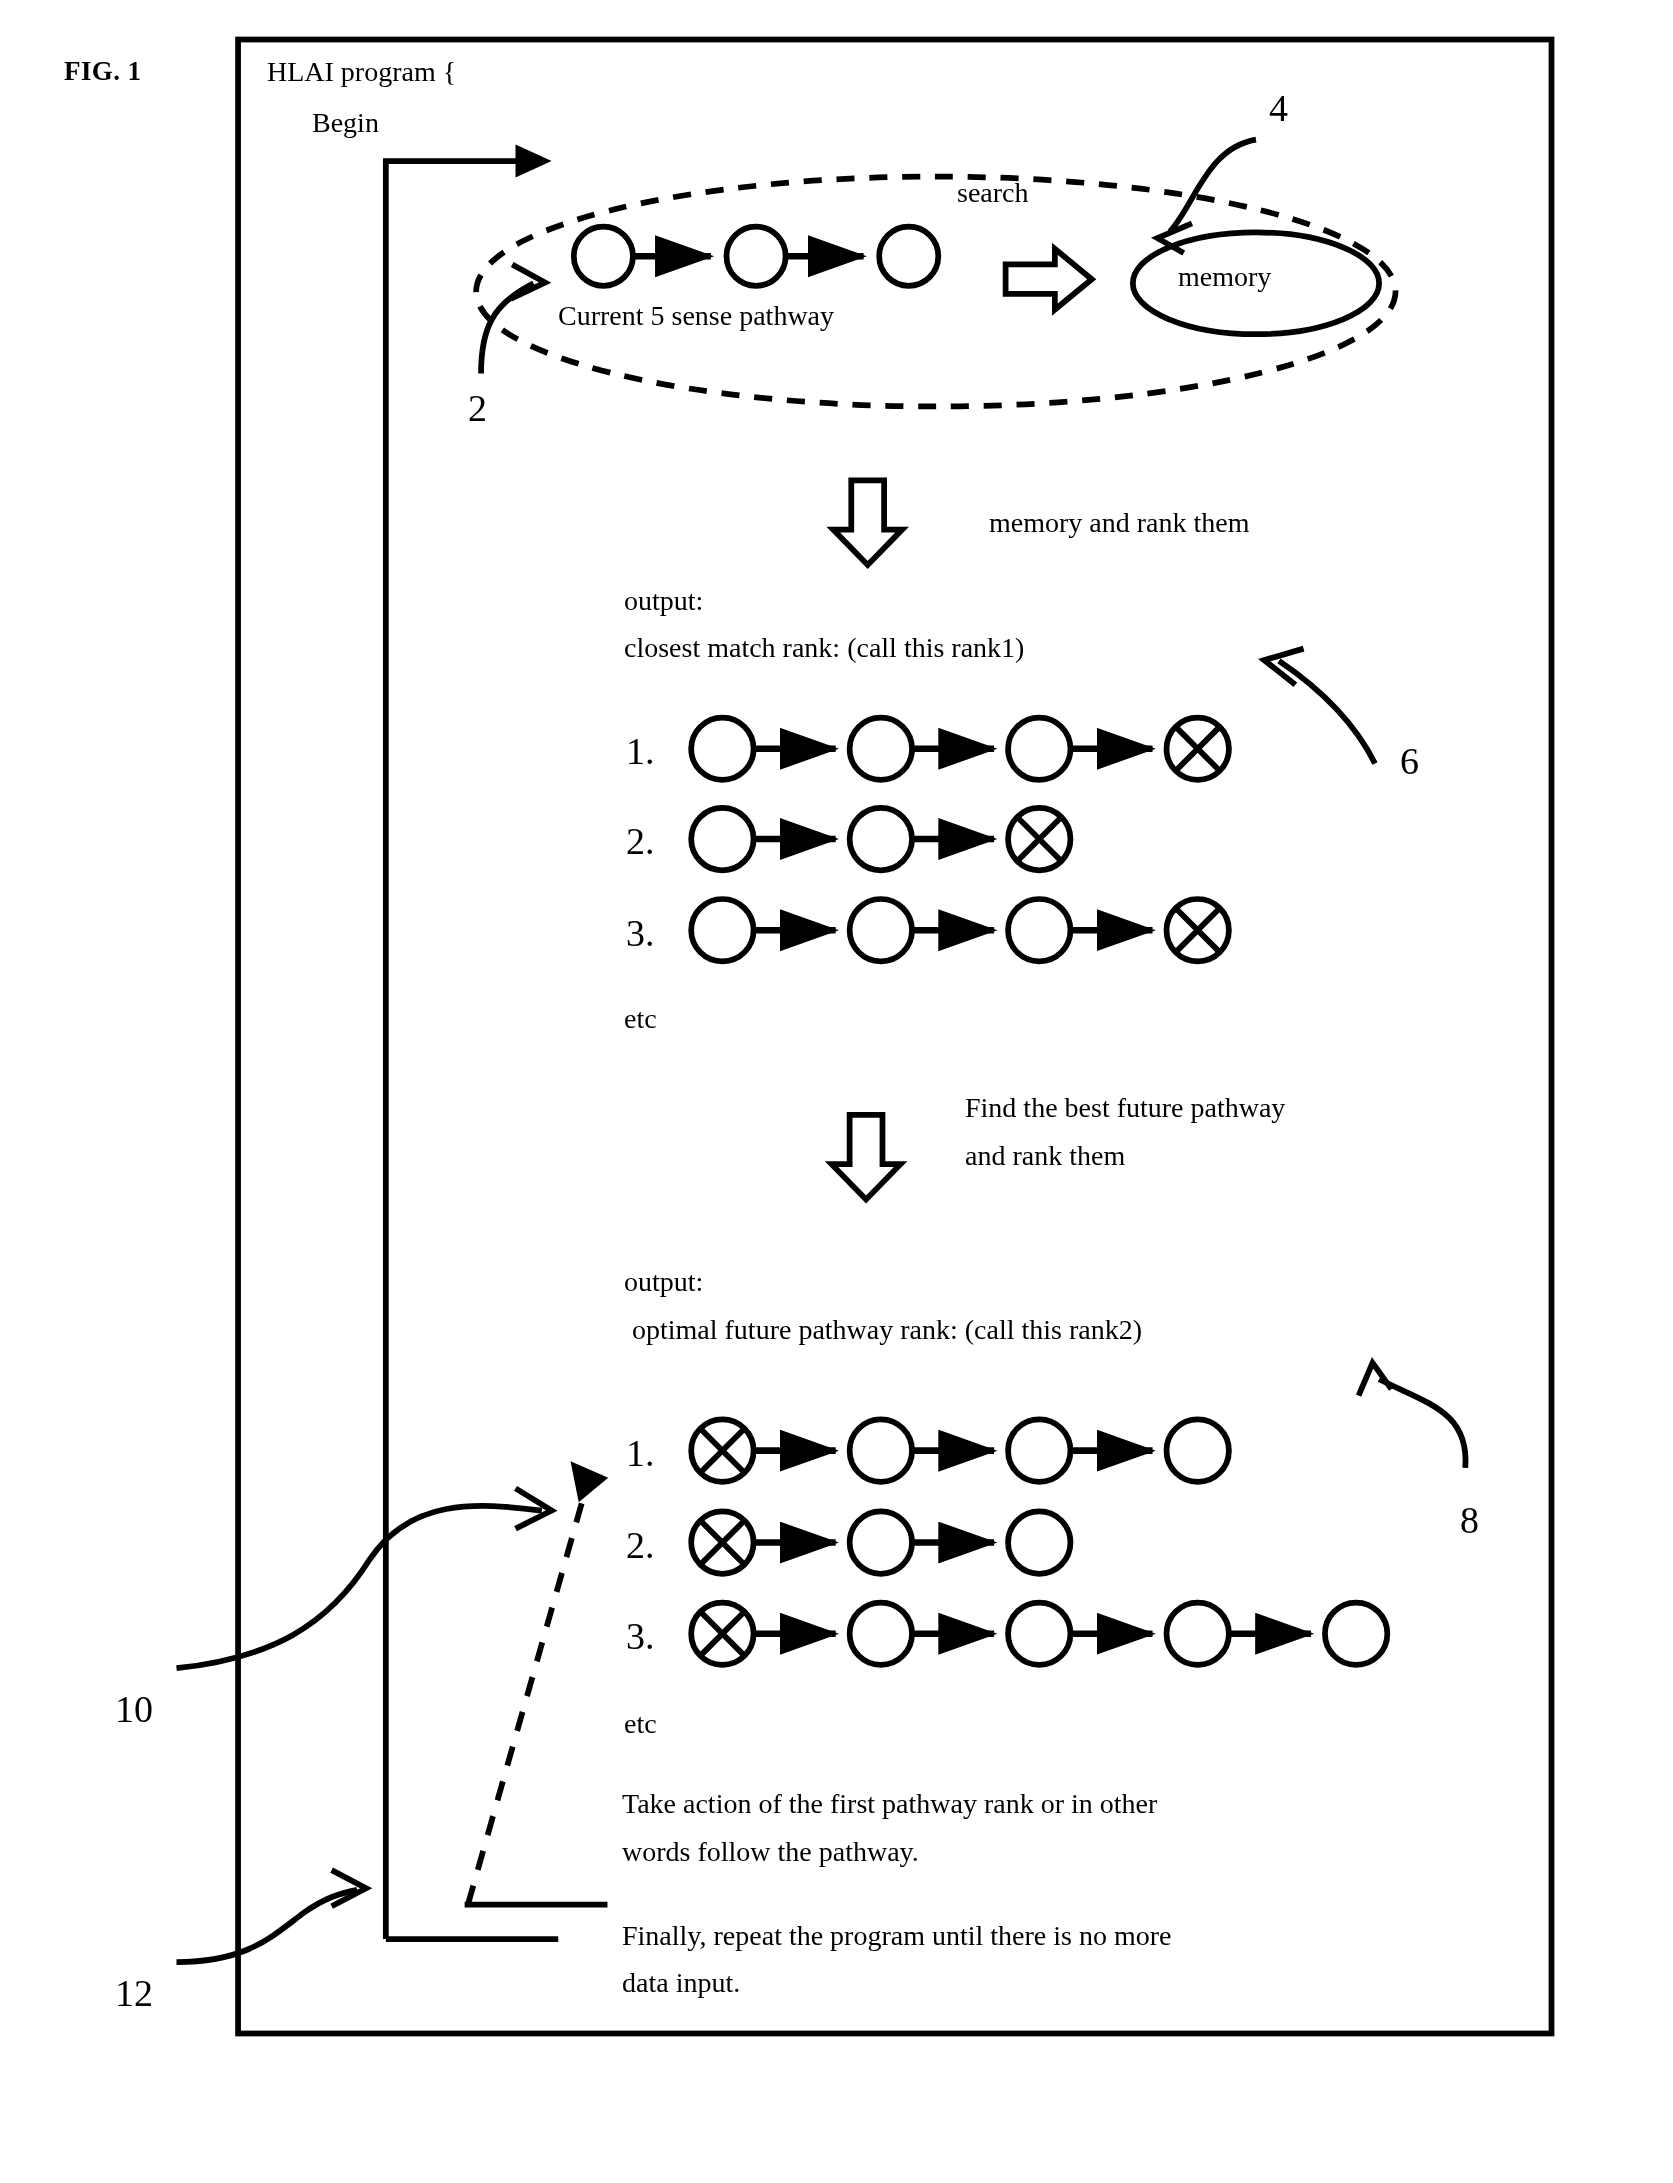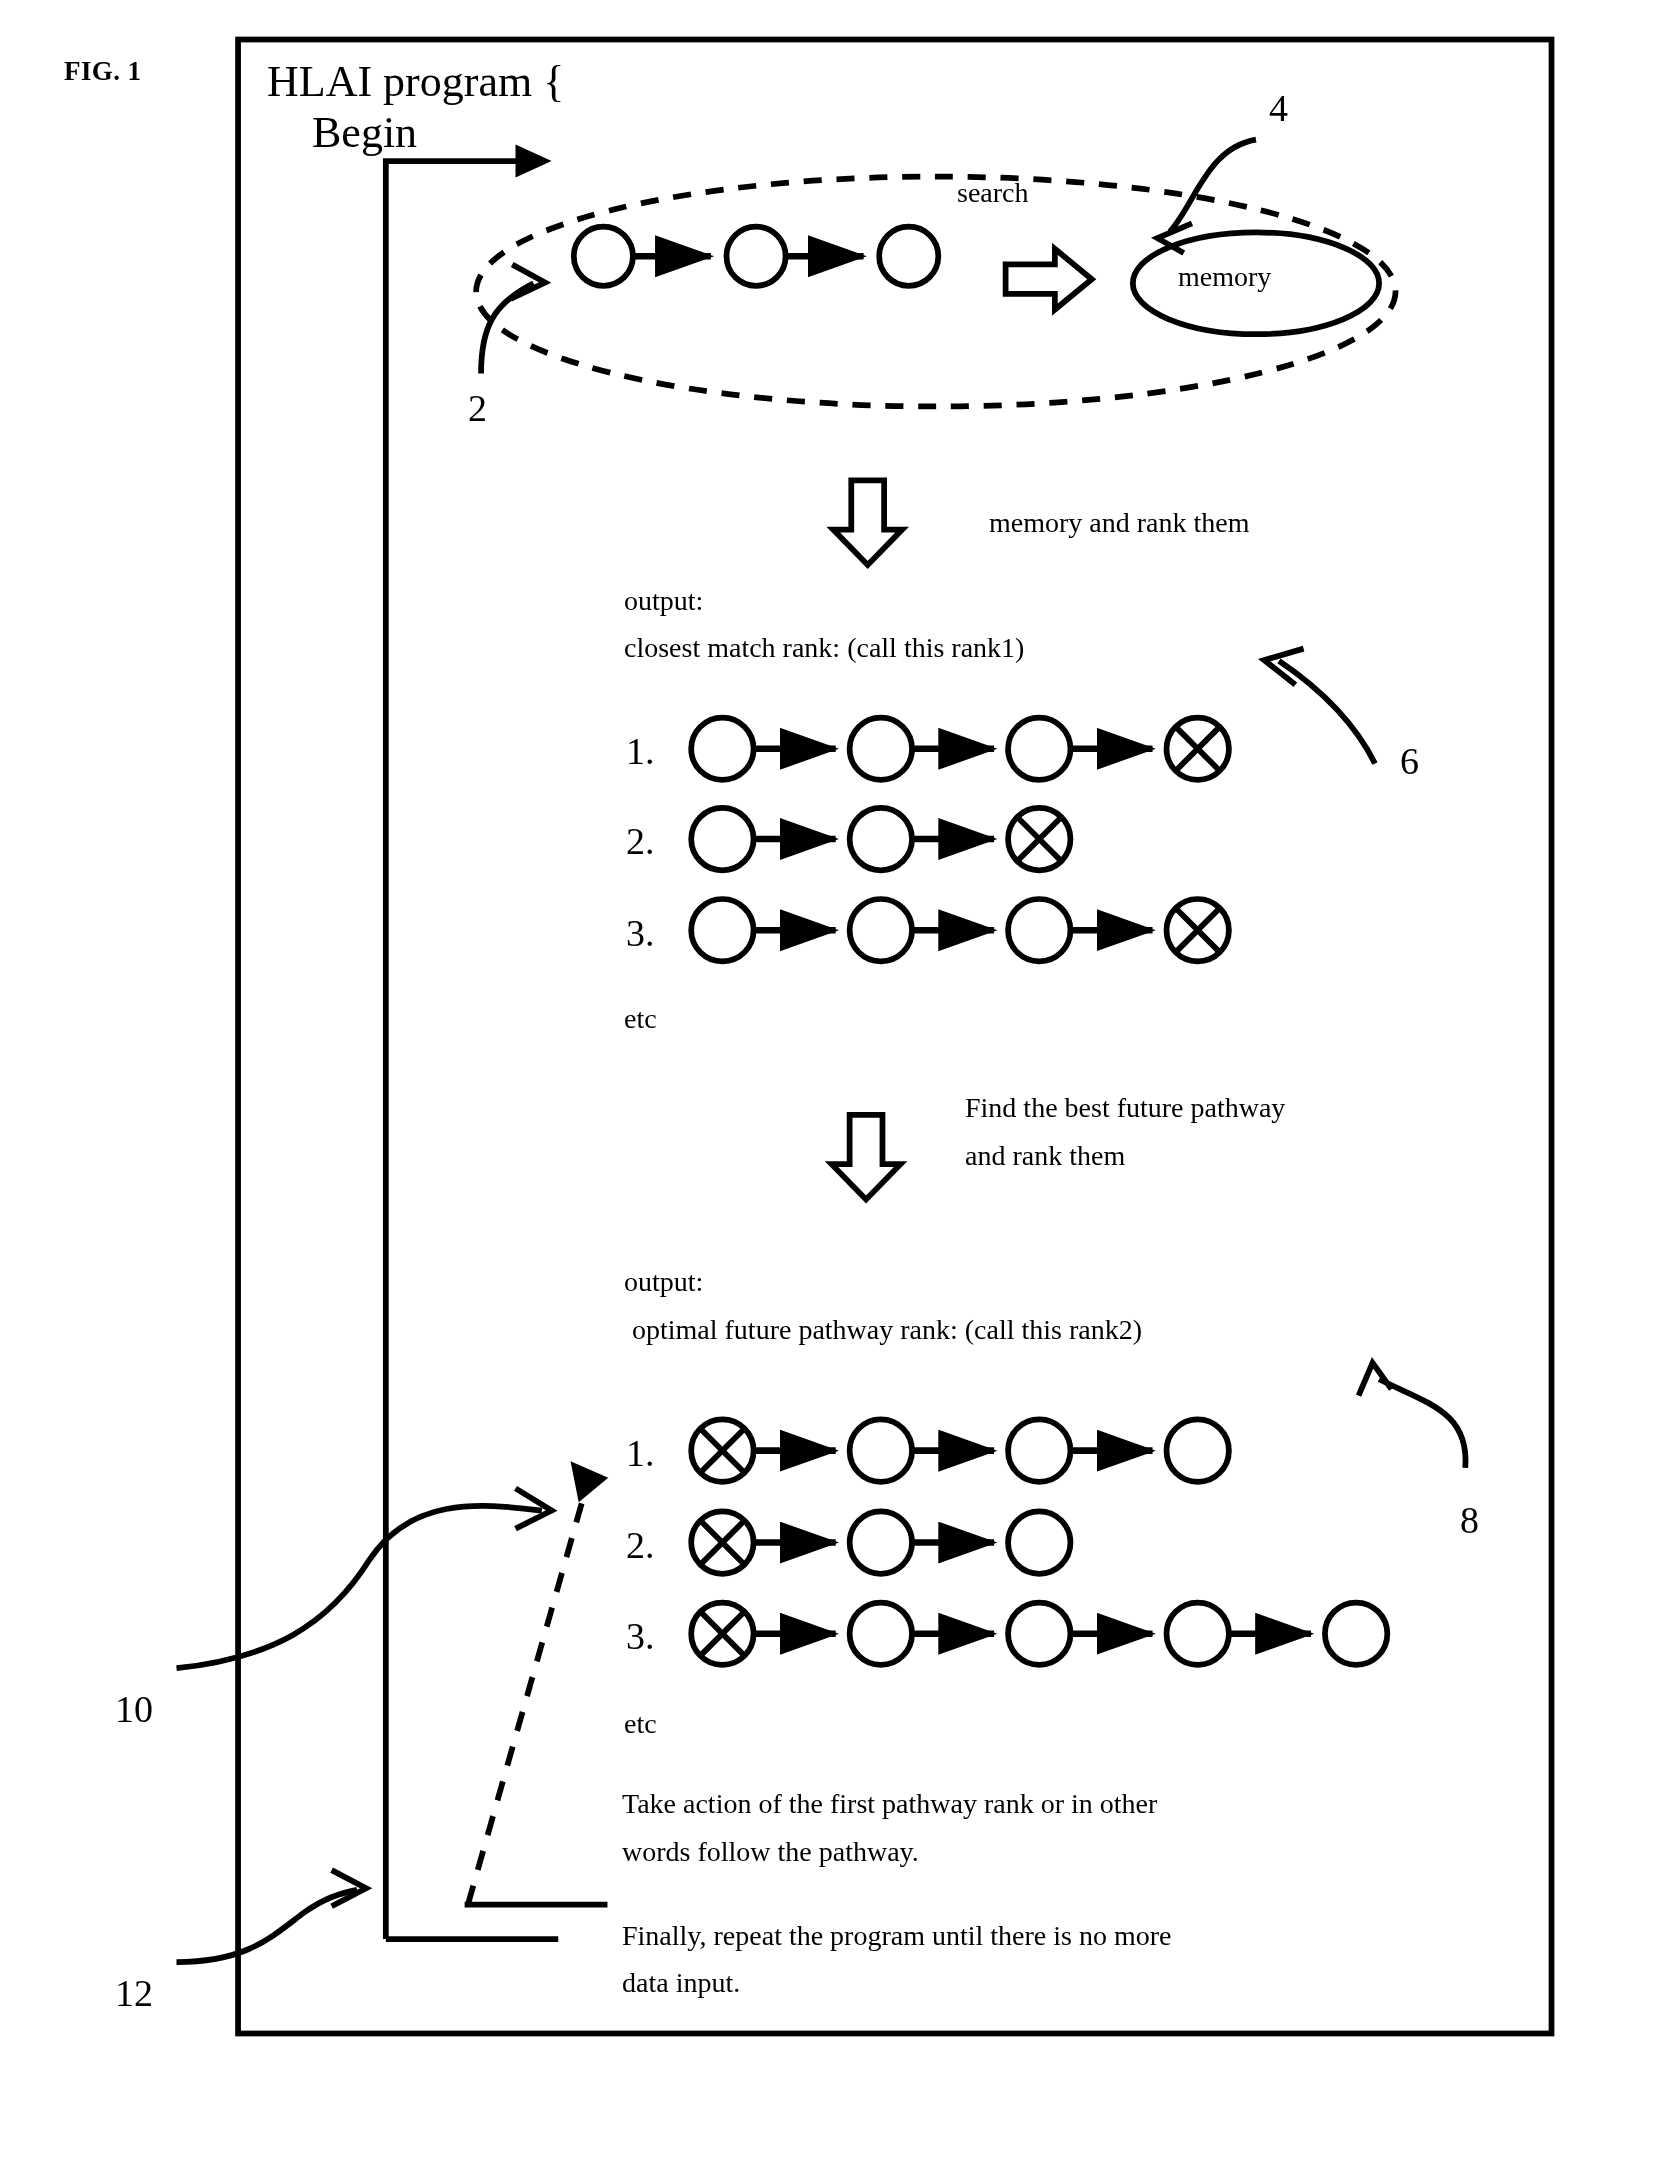--- a/index.html
+++ b/index.html
@@ -1,21 +1,21 @@
 <!DOCTYPE html>
 <html style="font-size:13px"><head>
 <meta charset="utf-8">
 <style>
   html,body{margin:0;padding:0;background:#ffffff;}
   body{width:1673px;height:2183px;position:relative;font-family:"Liberation Serif",serif;color:#000;}
   #stage{position:absolute;left:0;top:0;width:1673px;height:2183px;overflow:hidden;}
   svg#fig{position:absolute;left:0;top:0;width:1673px;height:2183px;}
   .t{position:absolute;white-space:pre;color:#000;font-family:"Liberation Serif",serif;}
   .figlabel{font-family:"Liberation Serif",serif;font-weight:bold;font-size:27px;letter-spacing:0.4px;}
-  .code{font-size:44px;}
+  .code{font-size:28px;}
   .body{font-size:28px;}
   .num{font-size:38px;}
 </style>
 </head>
 <body>
 
 <div id="stage">
 
   <svg id="fig" viewBox="0 0 2038 2659" xmlns="http://www.w3.org/2000/svg">
     <defs>
@@ -191,20 +191,21 @@
     </g>
   </svg>
 
   <div class="t figlabel" style="left:64px; top:56px;">FIG. 1</div>
 
   <div class="t code" style="left:267px; top:56px;">HLAI program {</div>
   <div class="t code" style="left:312px; top:107px;text-align:right;">Begin</div>
 
   <div class="t body" style="left:957px; top:177px;">search</div>
 
+  <div class="t body" style="left:558px; top:300px;">Current 5 sense pathway</div>
 
   <div class="t body" style="left:1178px; top:261px;">memory</div>
 
   <div class="t num" style="left:1269px; top:86px;">4</div>
 
   <div class="t num" style="left:468px; top:386px;">2</div>
 
   <div class="t body" style="left:989px; top:507px;">memory and rank them</div>
 
   <div class="t body" style="left:624px; top:585px;">output:</div>

